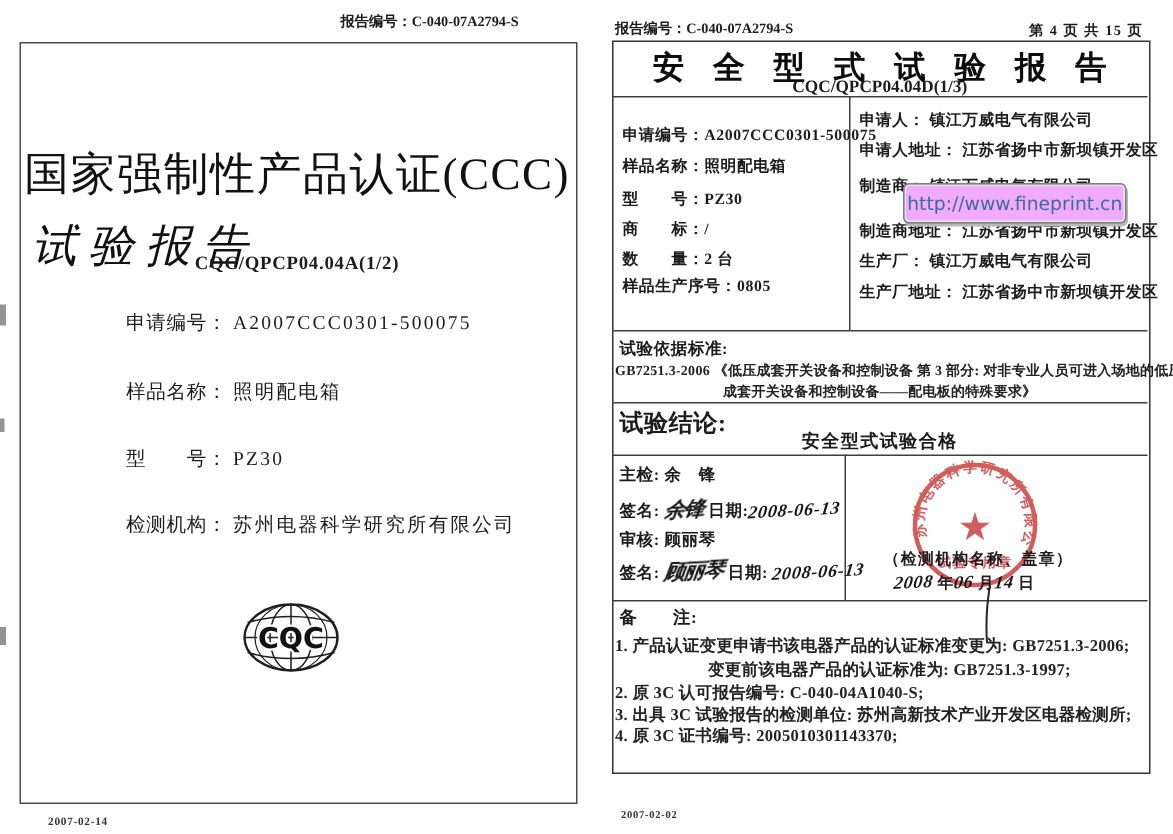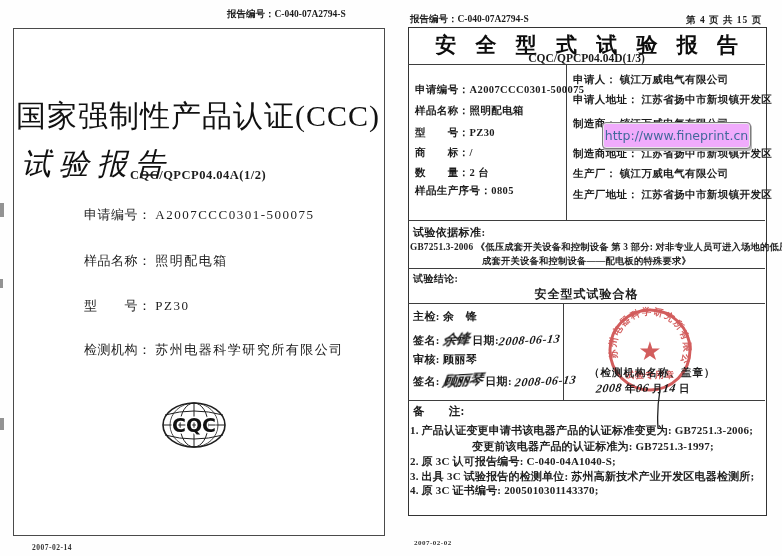--- a/index.html
+++ b/index.html
@@ -120,21 +120,21 @@
 
   <div class="wm">
     <span>http://www.fineprint.cn</span>
   </div>
 
   <div class="abs cell b" style="left:413px;top:225px;font-size:11px;">试验依据标准:</div>
   <div class="abs note" style="left:410px;top:241px;font-size:9.3px;">GB7251.3-2006 《低压成套开关设备和控制设备 第 3 部分: 对非专业人员可进入场地的低压</div>
   <div class="abs note" style="left:408px;top:255px;width:357px;text-align:center;font-size:9.3px;">成套开关设备和控制设备——配电板的特殊要求》</div>
   <div class="hline" style="left:408px;top:268px;width:357px;"></div>
 
-  <div class="abs cell b" style="left:413px;top:272px;font-size:10px;">试验结论:</div>
+  <div class="abs cell b" style="left:413px;top:272px;font-size:16px;">试验结论:</div>
   <div class="abs b" style="left:408px;top:286px;width:357px;text-align:center;font-size:12px;letter-spacing:1px;">安全型式试验合格</div>
   <div class="hline" style="left:408px;top:303px;width:357px;"></div>
 
   <div class="vline" style="left:563px;top:303px;height:97px;"></div>
   <div class="hline" style="left:408px;top:400px;width:357px;"></div>
 
   <div class="abs cell" style="left:413px;top:309px;font-size:11px;">
     <span>主检:</span> <span>余　锋</span>
   </div>
   <div class="abs cell" style="left:413px;top:331px;font-size:11px;">

